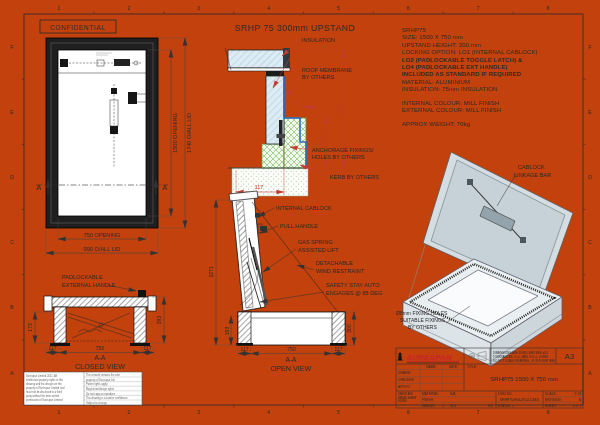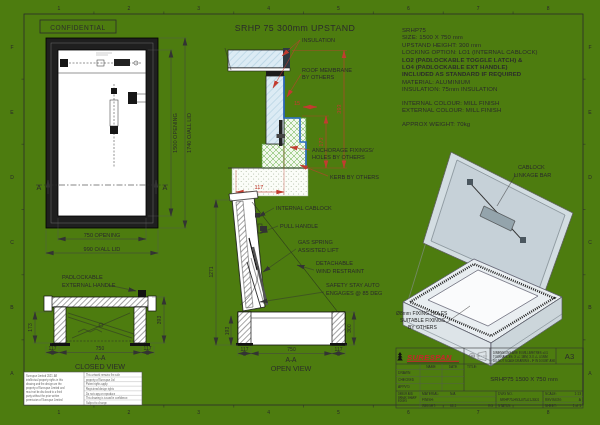--- a/index.html
+++ b/index.html
@@ -1,16 +1,16 @@
 <!DOCTYPE html>
 <html><head>
 <meta charset="utf-8">
 <style>
   html,body{margin:0;padding:0;background:#fff;}
-  .sheet{position:relative;width:600px;height:425px;background:#4d7c0f;overflow:hidden;
+  .sheet{position:relative;width:600px;height:425px;background:#c2410c;overflow:hidden;
          font-family:"Liberation Sans",sans-serif;}
   svg{position:absolute;left:0;top:0;}
   svg text{font-family:"Liberation Sans","DejaVu Sans",sans-serif;fill:#2b2b2b;}
   .fs25{font-size:2.6px;} .fs28{font-size:2.9px;} .fs3{font-size:3.3px;}
   .fs34{font-size:3.5px;} .fs5{font-size:5px;}
   .fs55{font-size:5.6px;} .fs6{font-size:6px;} .fs65{font-size:6.6px;}
   .fs7{font-size:7.2px;} .fs75{font-size:7.6px;} .fs8{font-size:8.8px;}
   .mid{text-anchor:middle;} .end{text-anchor:end;}
   .b{font-weight:bold;} .red{fill:#c23c30;} .gray{fill:#666;}
   .brand{fill:#c8242b;font-weight:bold;font-style:italic;letter-spacing:.4px;}

